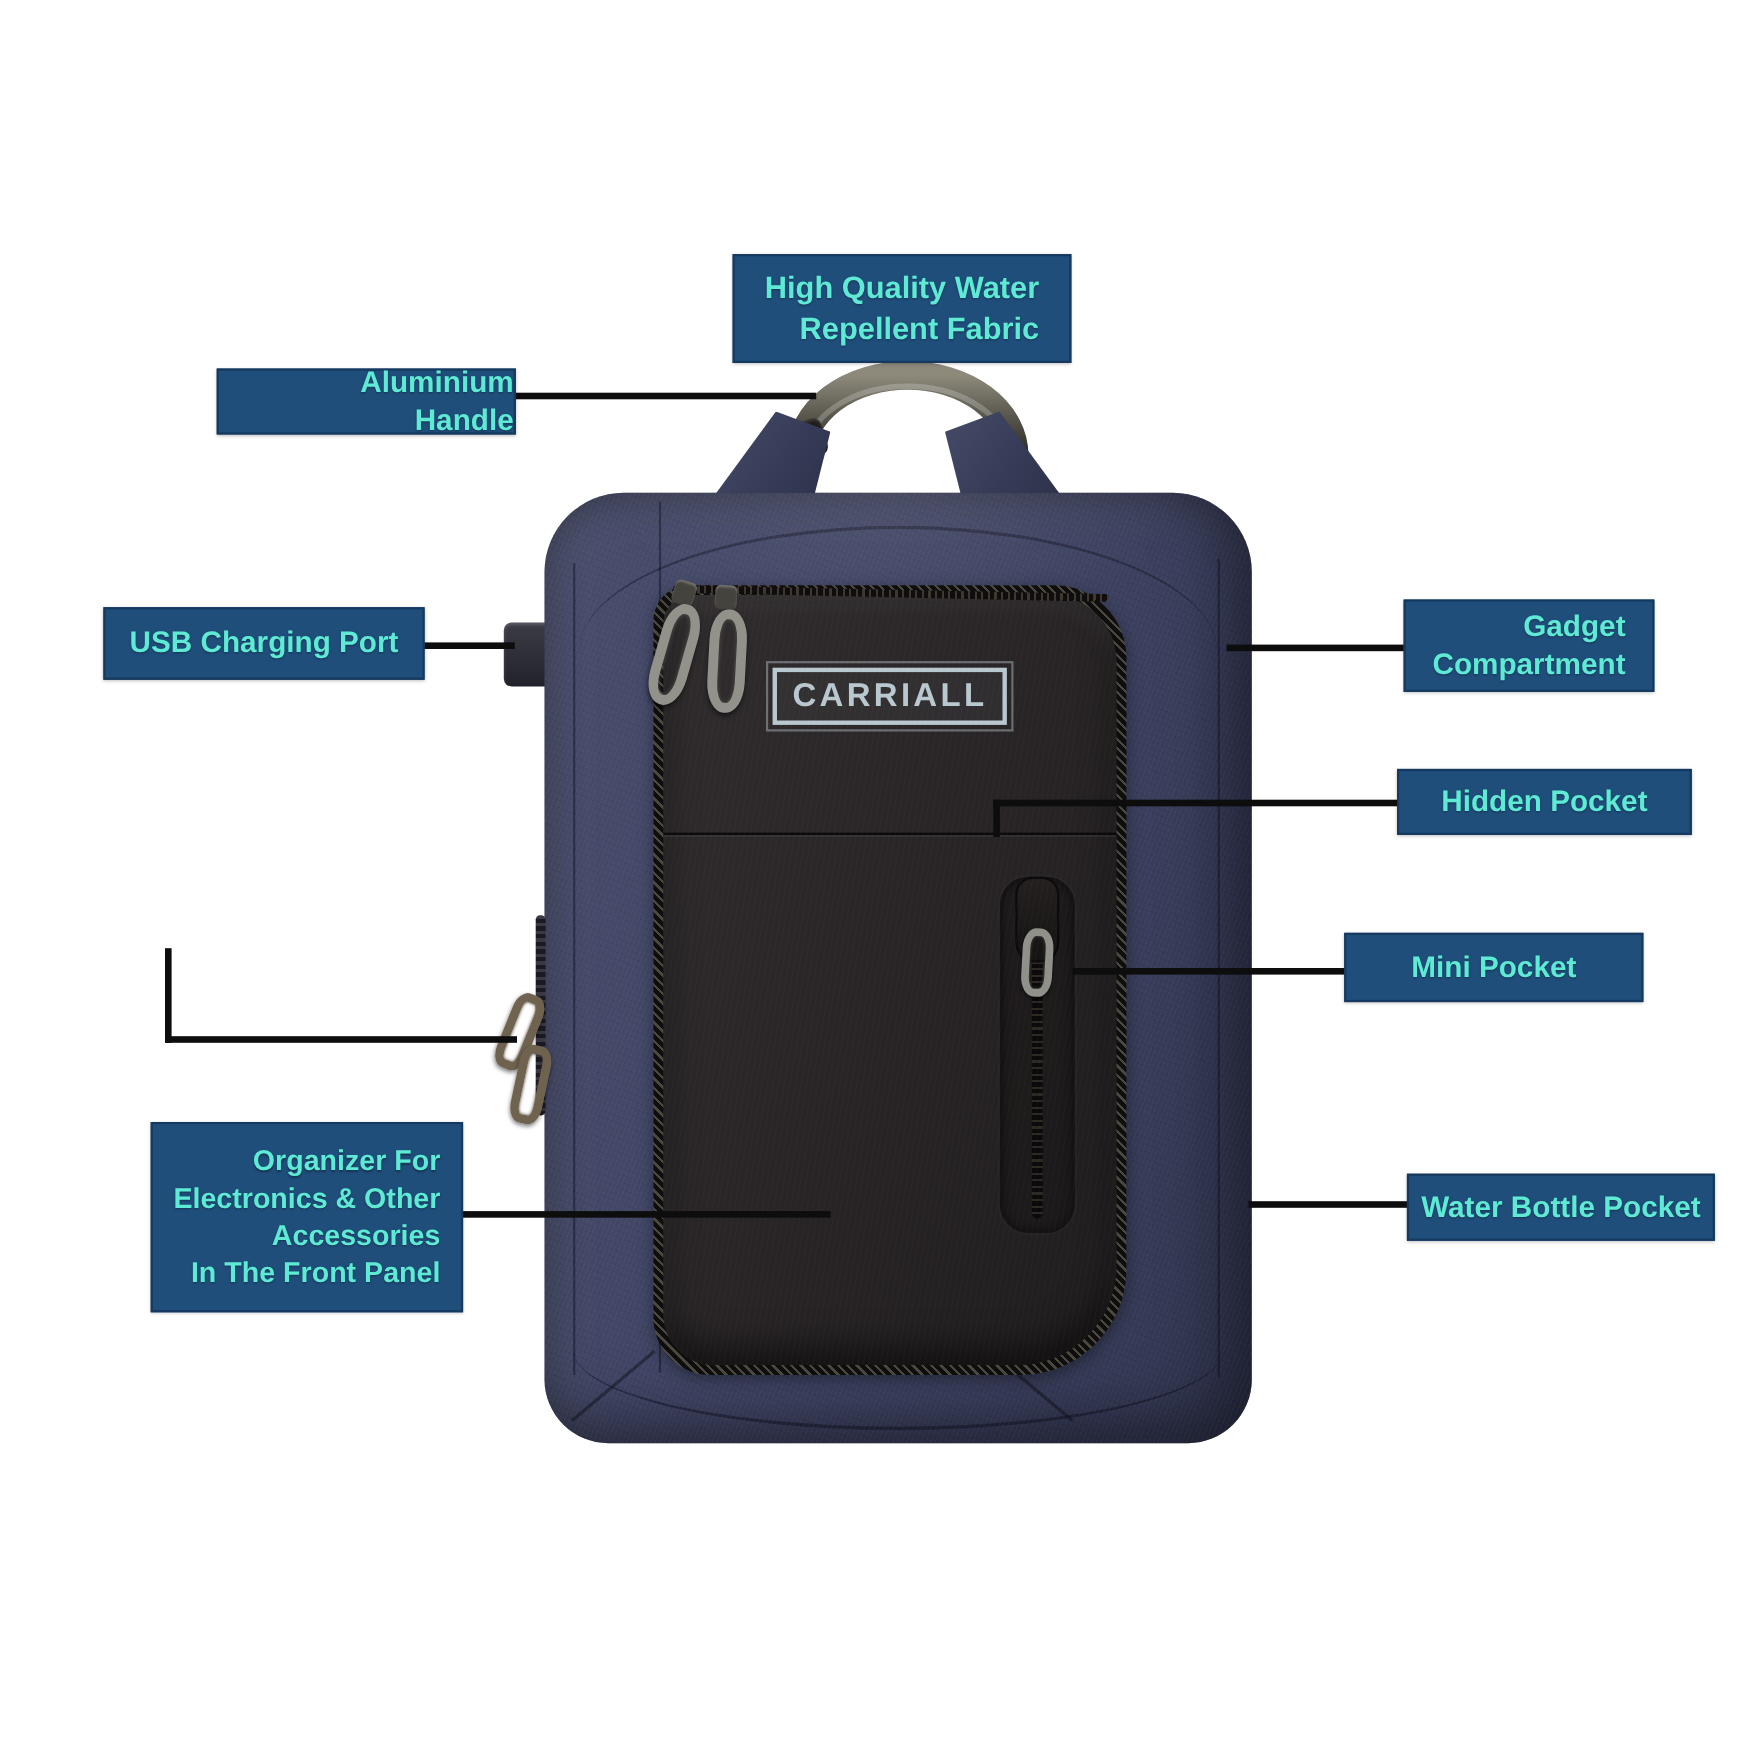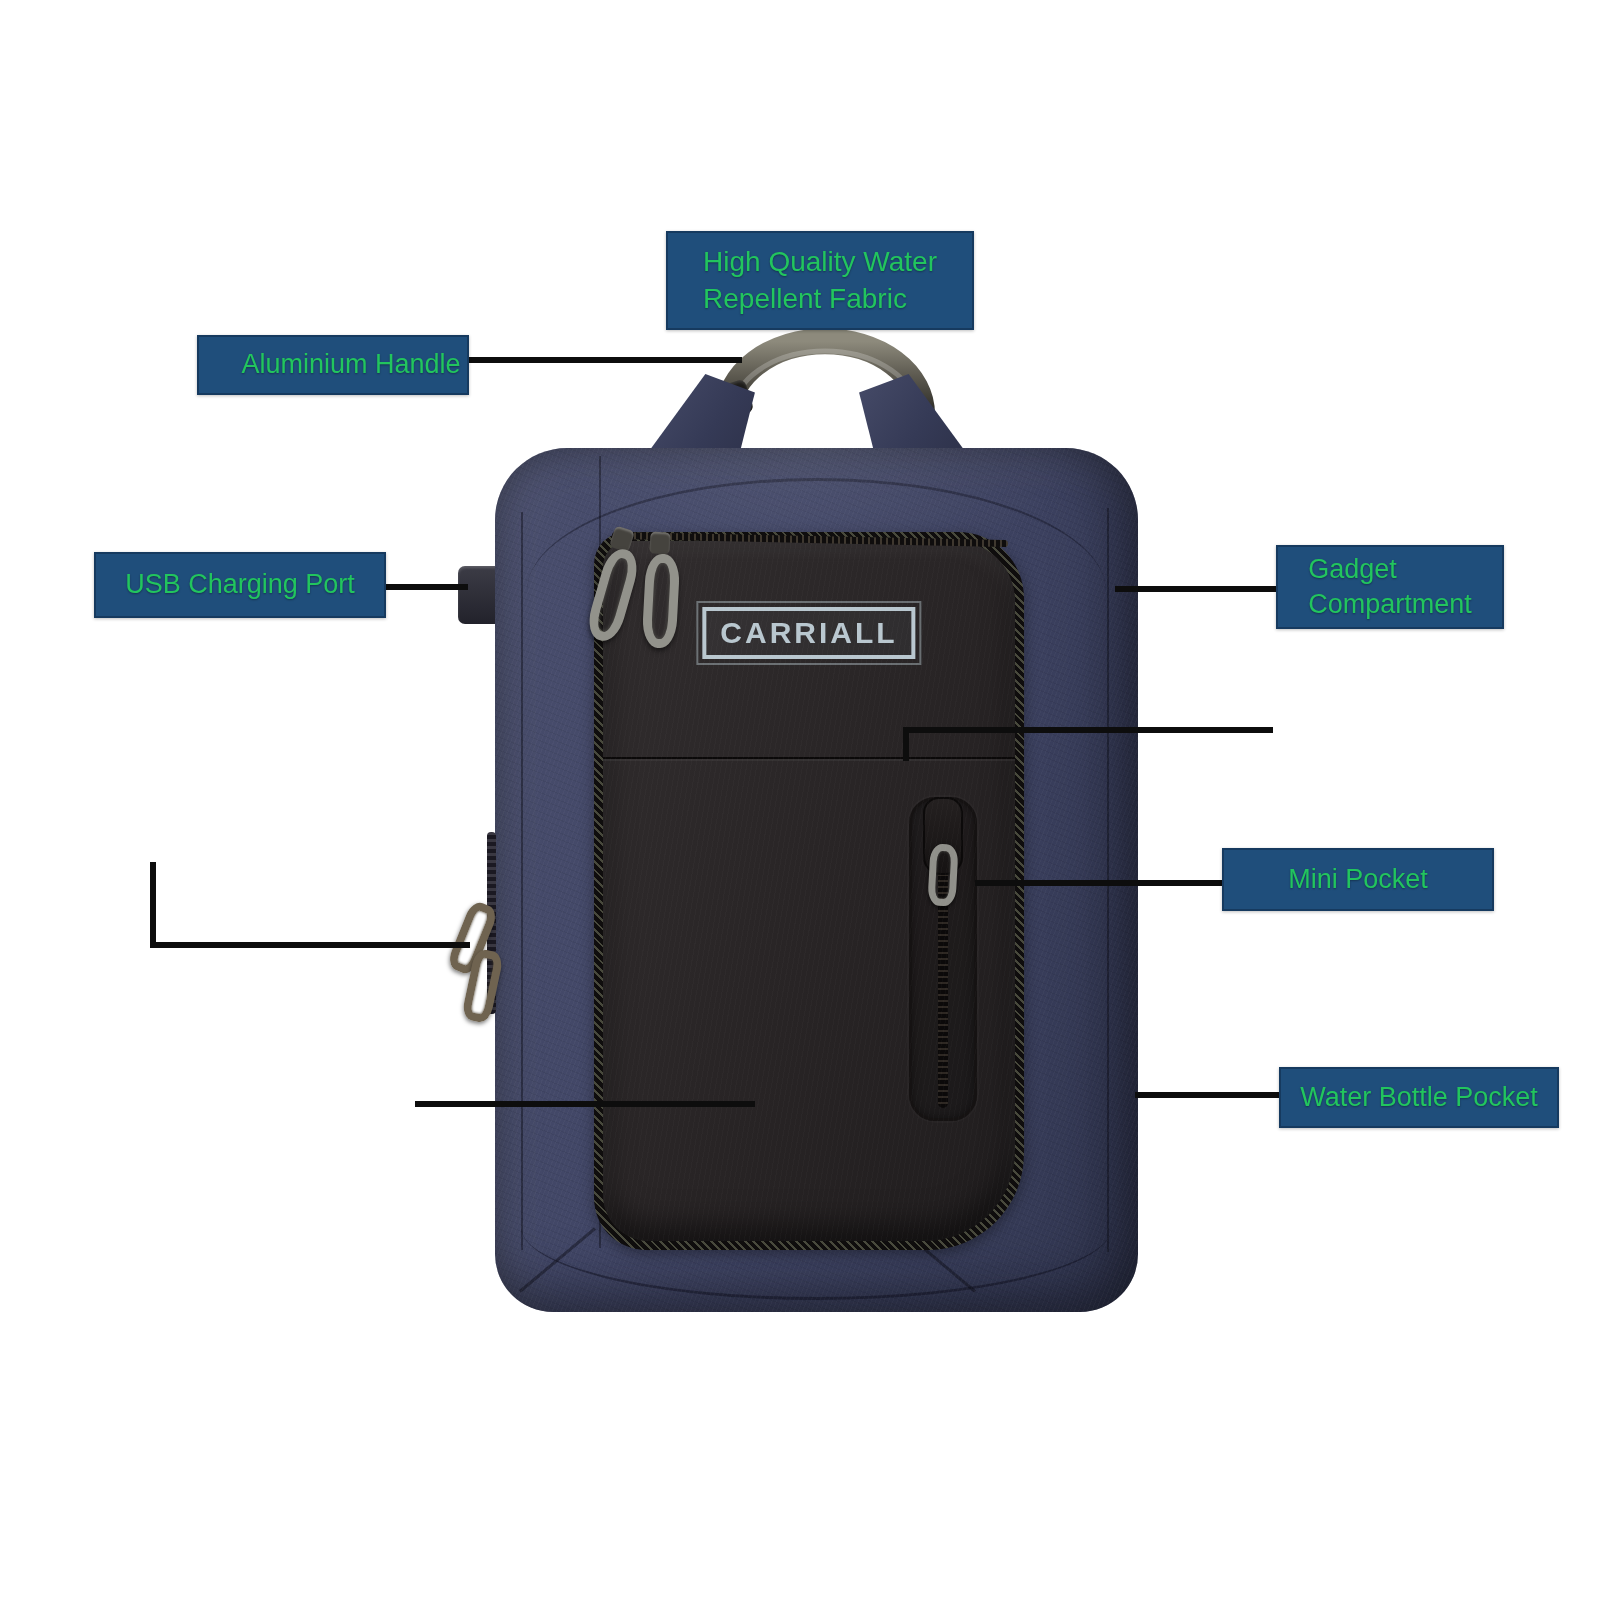--- a/index.html
+++ b/index.html
@@ -3,22 +3,22 @@
 <meta charset="utf-8">
 <style>
   html,body{margin:0;padding:0;background:#fff;}
   .canvas{
     position:relative;width:1600px;height:1600px;background:#ffffff;
     font-family:"Liberation Sans",sans-serif;overflow:hidden;
   }
   
   .label{
     position:absolute;display:flex;align-items:center;justify-content:center;
-    background:#1f4e7b;border:2px solid #163a5f;color:#22c55e;
-    font-weight:normal;font-size:27px;line-height:1.3;text-align:left;
+    background:#1f4e7b;border:2px solid #163a5f;color:#5eead4;
+    font-weight:bold;font-size:27px;line-height:1.3;text-align:right;
     white-space:pre-line;box-sizing:border-box;z-index:40;
     box-shadow:0 1px 3px rgba(0,0,0,.25);
     text-shadow:0 1px 2px rgba(0,0,0,.35);
   }
   
   .cline{position:absolute;background:#0d0d0d;height:6px;z-index:30;}
   .cline.v{width:6px;}
   
   .bag-body{
     position:absolute;left:495px;top:448px;width:643px;height:864px;
@@ -213,16 +213,21 @@
   <div class="cline" style="left:975px;top:880px;width:251px;"></div>
   <div class="cline" style="left:415px;top:1101px;width:340px;"></div>
   <div class="cline" style="left:1135px;top:1092px;width:148px;"></div>
 
   <div class="label" style="left:666px;top:231px;width:308px;height:99px;font-size:28px;">High Quality Water
 Repellent Fabric</div>
   <div class="label" style="left:197px;top:335px;width:272px;height:60px;padding-left:36px;">Aluminium Handle</div>
   <div class="label" style="left:1276px;top:545px;width:228px;height:84px;">Gadget
 Compartment</div>
   <div class="label" style="left:94px;top:552px;width:292px;height:66px;">USB Charging Port</div>
+  <div class="label" style="left:1270px;top:699px;width:268px;height:60px;">Hidden Pocket</div>
   <div class="label" style="left:1222px;top:848px;width:272px;height:63px;">Mini Pocket</div>
+  <div class="label" style="left:137px;top:1020px;width:284px;height:173px;font-size:26px;">Organizer For
+Electronics &amp; Other
+Accessories
+In The Front Panel</div>
   <div class="label" style="left:1279px;top:1067px;width:280px;height:61px;">Water Bottle Pocket</div>
 
 </div>
 
 </body></html>

